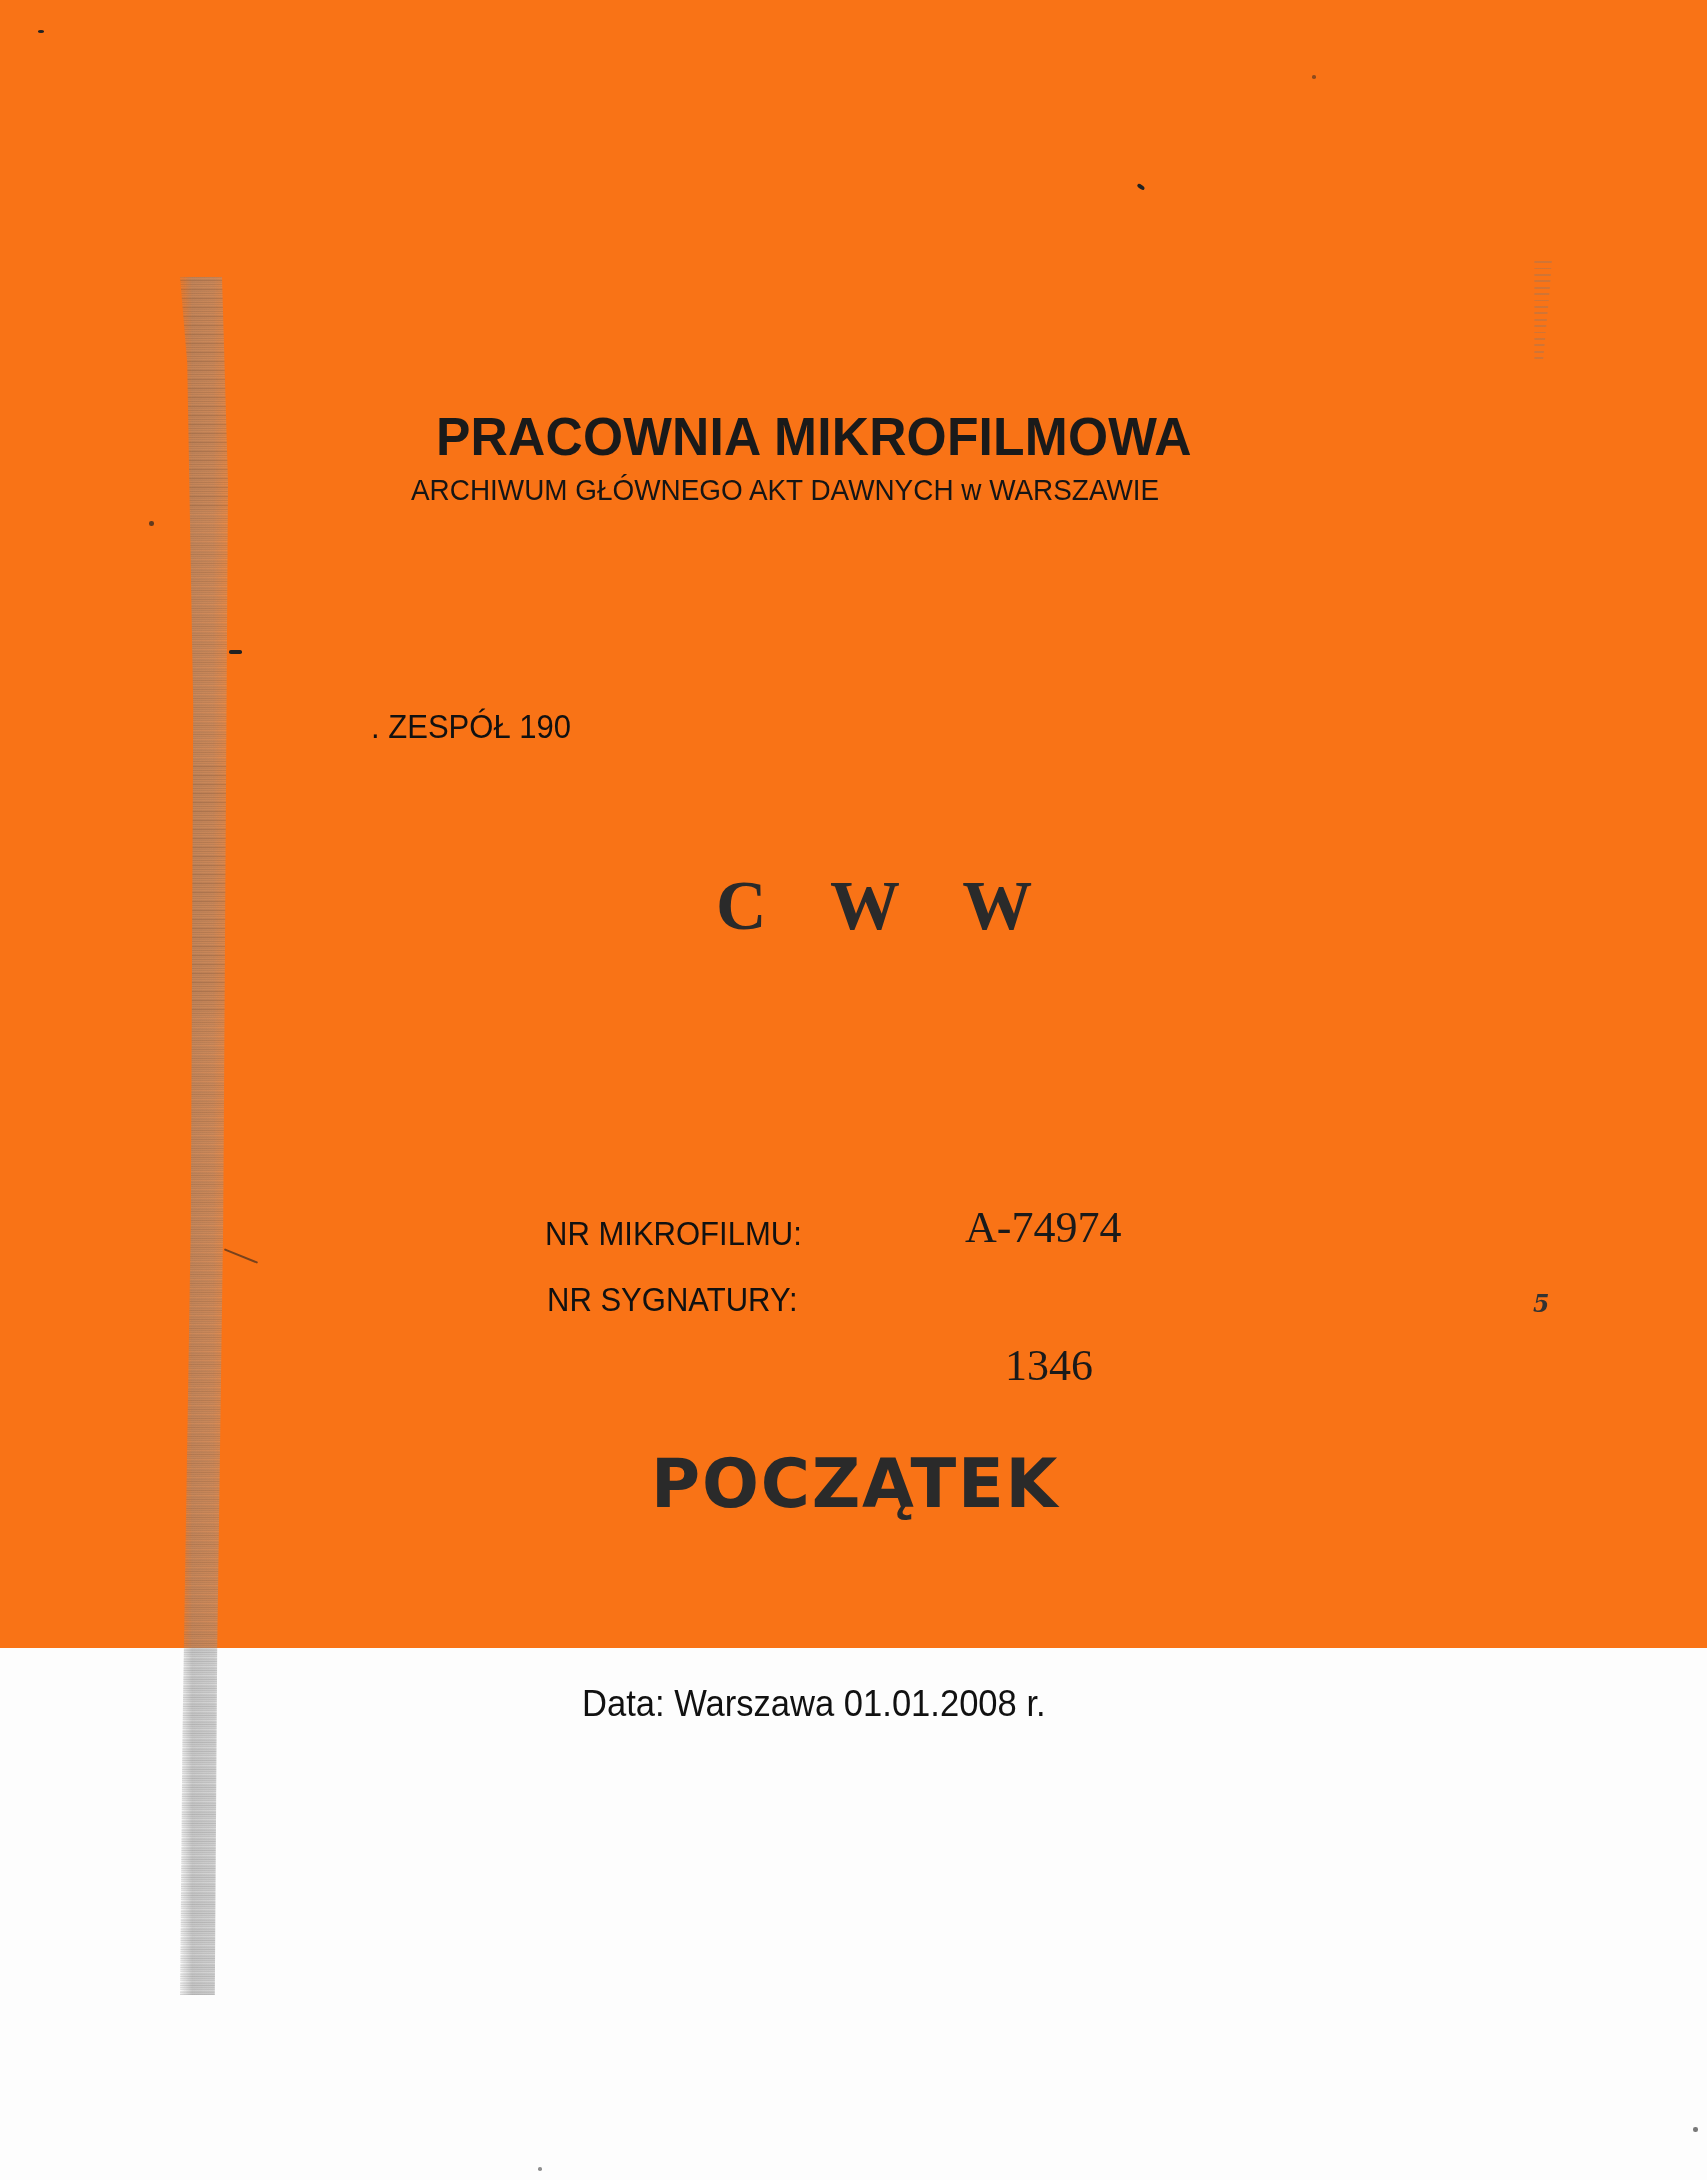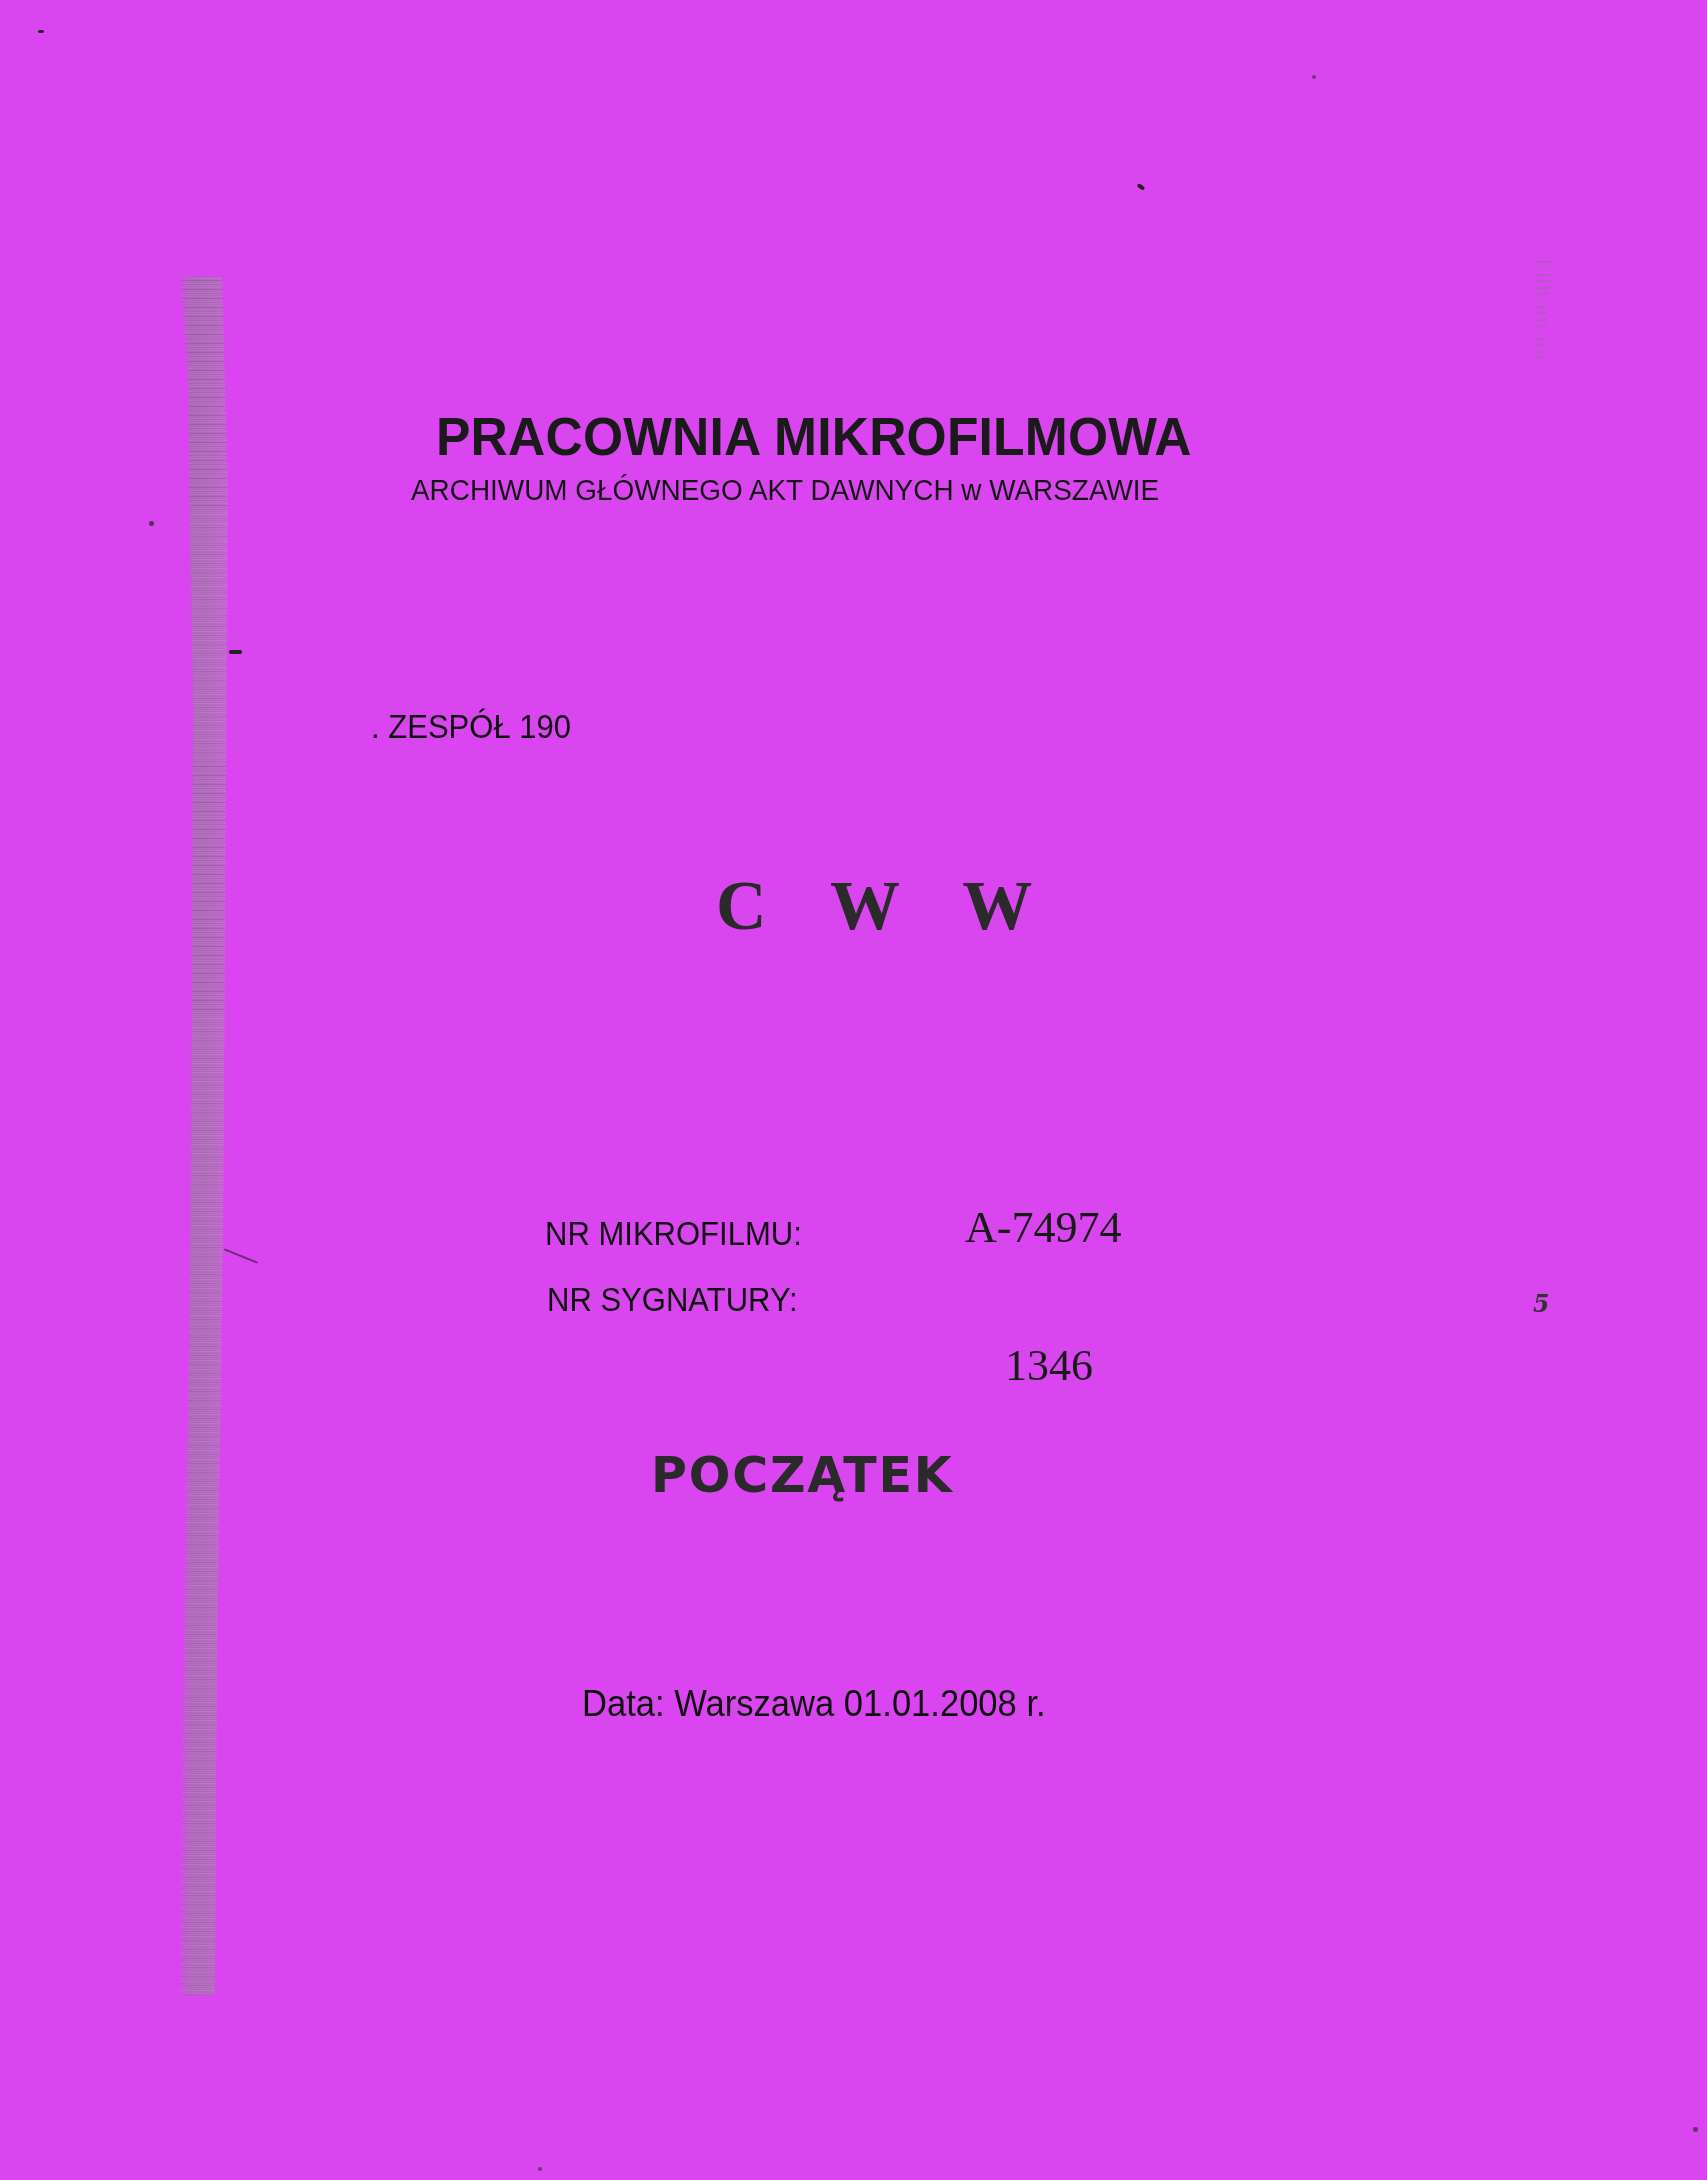--- a/index.html
+++ b/index.html
@@ -12,22 +12,22 @@
       height: 2180px;
       position: relative;
       overflow: hidden;
       font-family: "Liberation Sans", sans-serif;
       color: #111;
     }
     .page {
       position: absolute;
       left: 0; top: 0;
       width: 1707px;
-      height: 2180px;
-      background: #d946ef;
+      height: 1648px;
+      background: #f97316;
     }
     .t {
       position: absolute;
       white-space: nowrap;
       line-height: 1;
     }
     .headline {
       left: 436px;
       top: 409px;
       font-family: "Liberation Sans", sans-serif;
@@ -79,21 +79,21 @@
       font-size: 44px;
       color: #1a1a1a;
     }
     .val.mf { left: 965px; top: 1206px; }
     .val.sg { left: 1005px; top: 1344px; }
     .status-title {
       left: 651px;
       top: 1451px;
       font-family: "DejaVu Sans", sans-serif;
       font-weight: bold;
-      font-size: 49px;
+      font-size: 67px;
       color: #2a2a2a;
       letter-spacing: 1.8px;
     }
     .date-line {
       left: 582px;
       top: 1686px;
       font-family: "Liberation Sans", sans-serif;
       font-size: 36px;
       color: #111;
       transform-origin: left top;

